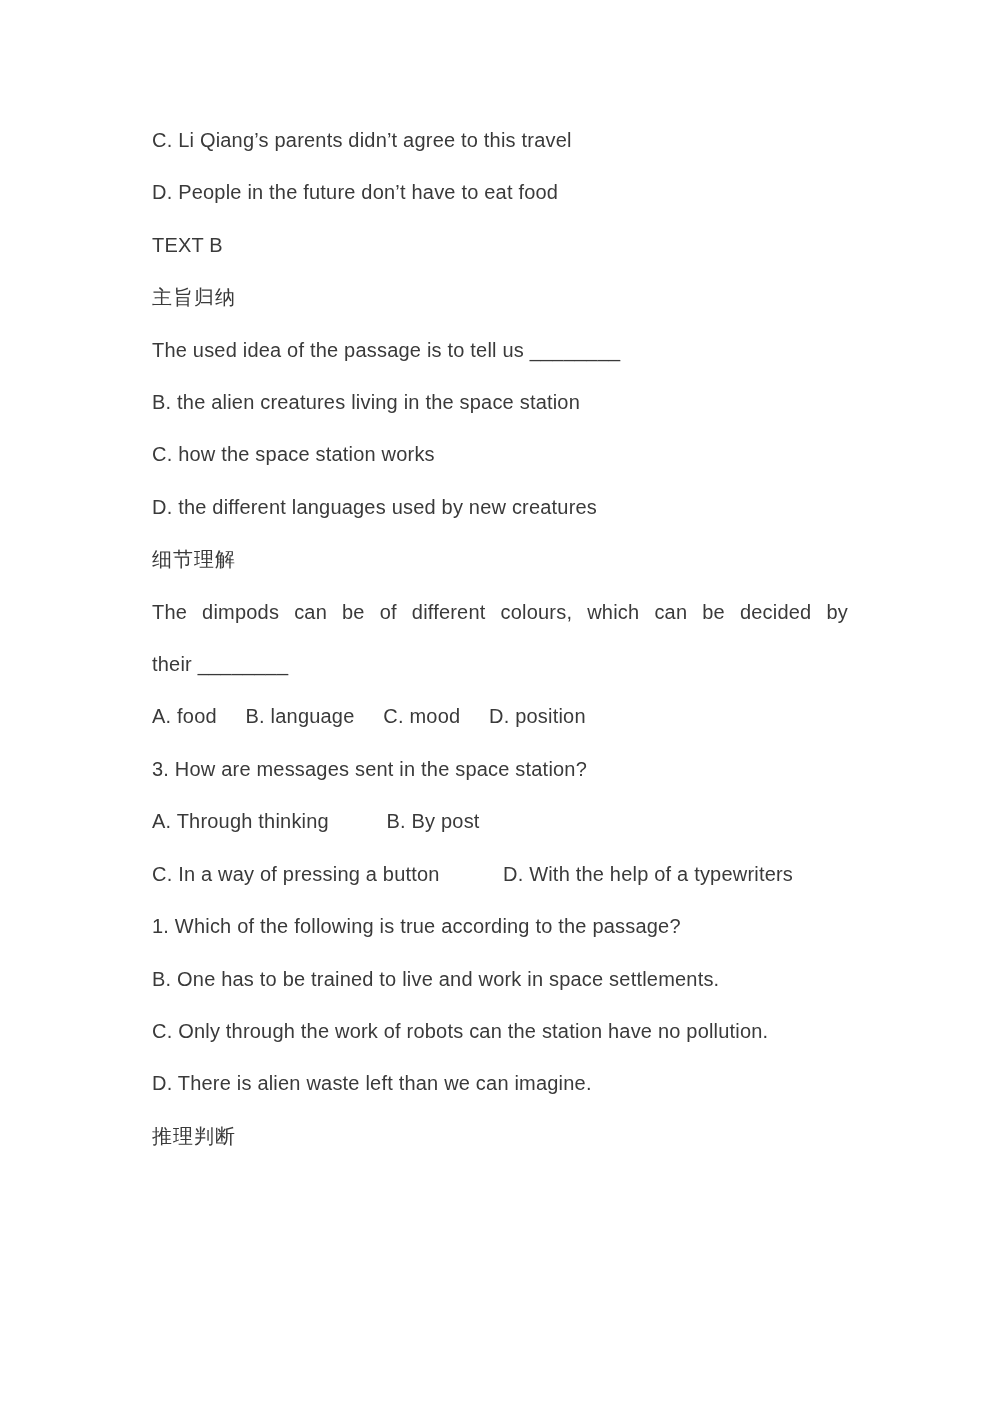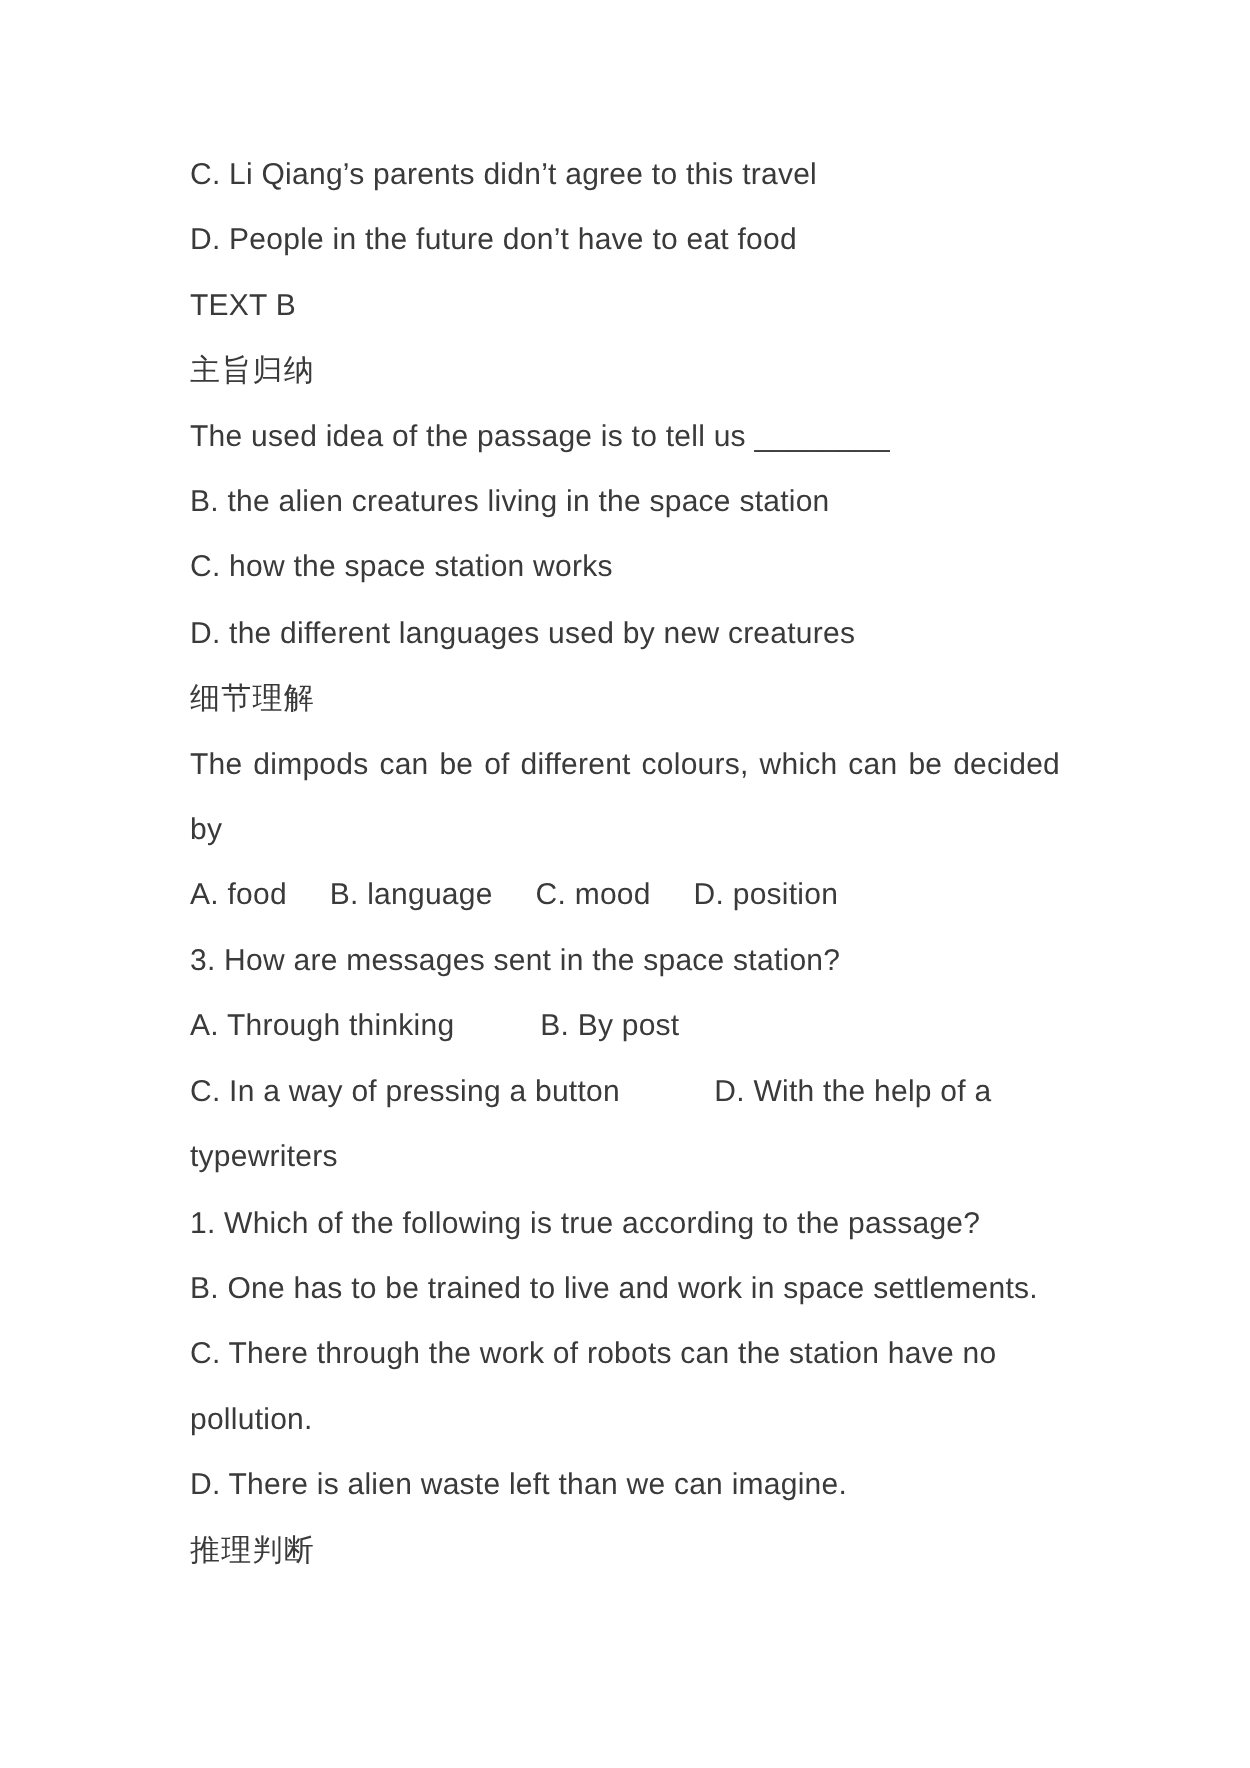--- a/index.html
+++ b/index.html
@@ -21,21 +21,21 @@
     background: #ffffff;
   }
   .content {
     position: absolute;
     left: 152px;
     top: 114px;
     width: 696px;
   }
   .line {
     margin: 0;
-    font-size: 24px;
+    font-size: 20px;
     font-weight: 400;
     line-height: 52.4px;
     white-space: pre-wrap;
     letter-spacing: 0.2px;
   }
   .justify {
     text-align: justify;
     text-align-last: justify;
   }
   .cjk {
@@ -50,23 +50,24 @@
     <p class="line">C. Li Qiang’s parents didn’t agree to this travel</p>
     <p class="line">D. People in the future don’t have to eat food</p>
     <p class="line">TEXT B</p>
     <p class="line cjk">主旨归纳</p>
     <p class="line">The used idea of the passage is to tell us ________</p>
     <p class="line">B. the alien creatures living in the space station</p>
     <p class="line">C. how the space station works</p>
     <p class="line">D. the different languages used by new creatures</p>
     <p class="line cjk">细节理解</p>
     <p class="line justify">The dimpods can be of different colours, which can be decided by</p>
+    <p class="line">their ________</p>
     <p class="line">A. food     B. language     C. mood     D. position</p>
     <p class="line">3. How are messages sent in the space station?</p>
     <p class="line">A. Through thinking          B. By post</p>
     <p class="line">C. In a way of pressing a button           D. With the help of a typewriters</p>
     <p class="line">1. Which of the following is true according to the passage?</p>
     <p class="line">B. One has to be trained to live and work in space settlements.</p>
-    <p class="line">C. There through the work of robots can the station have no pollution.</p>
+    <p class="line">C. Only through the work of robots can the station have no pollution.</p>
     <p class="line">D. There is alien waste left than we can imagine.</p>
     <p class="line cjk">推理判断</p>
   </div>
 </div>
 
 </body></html>

